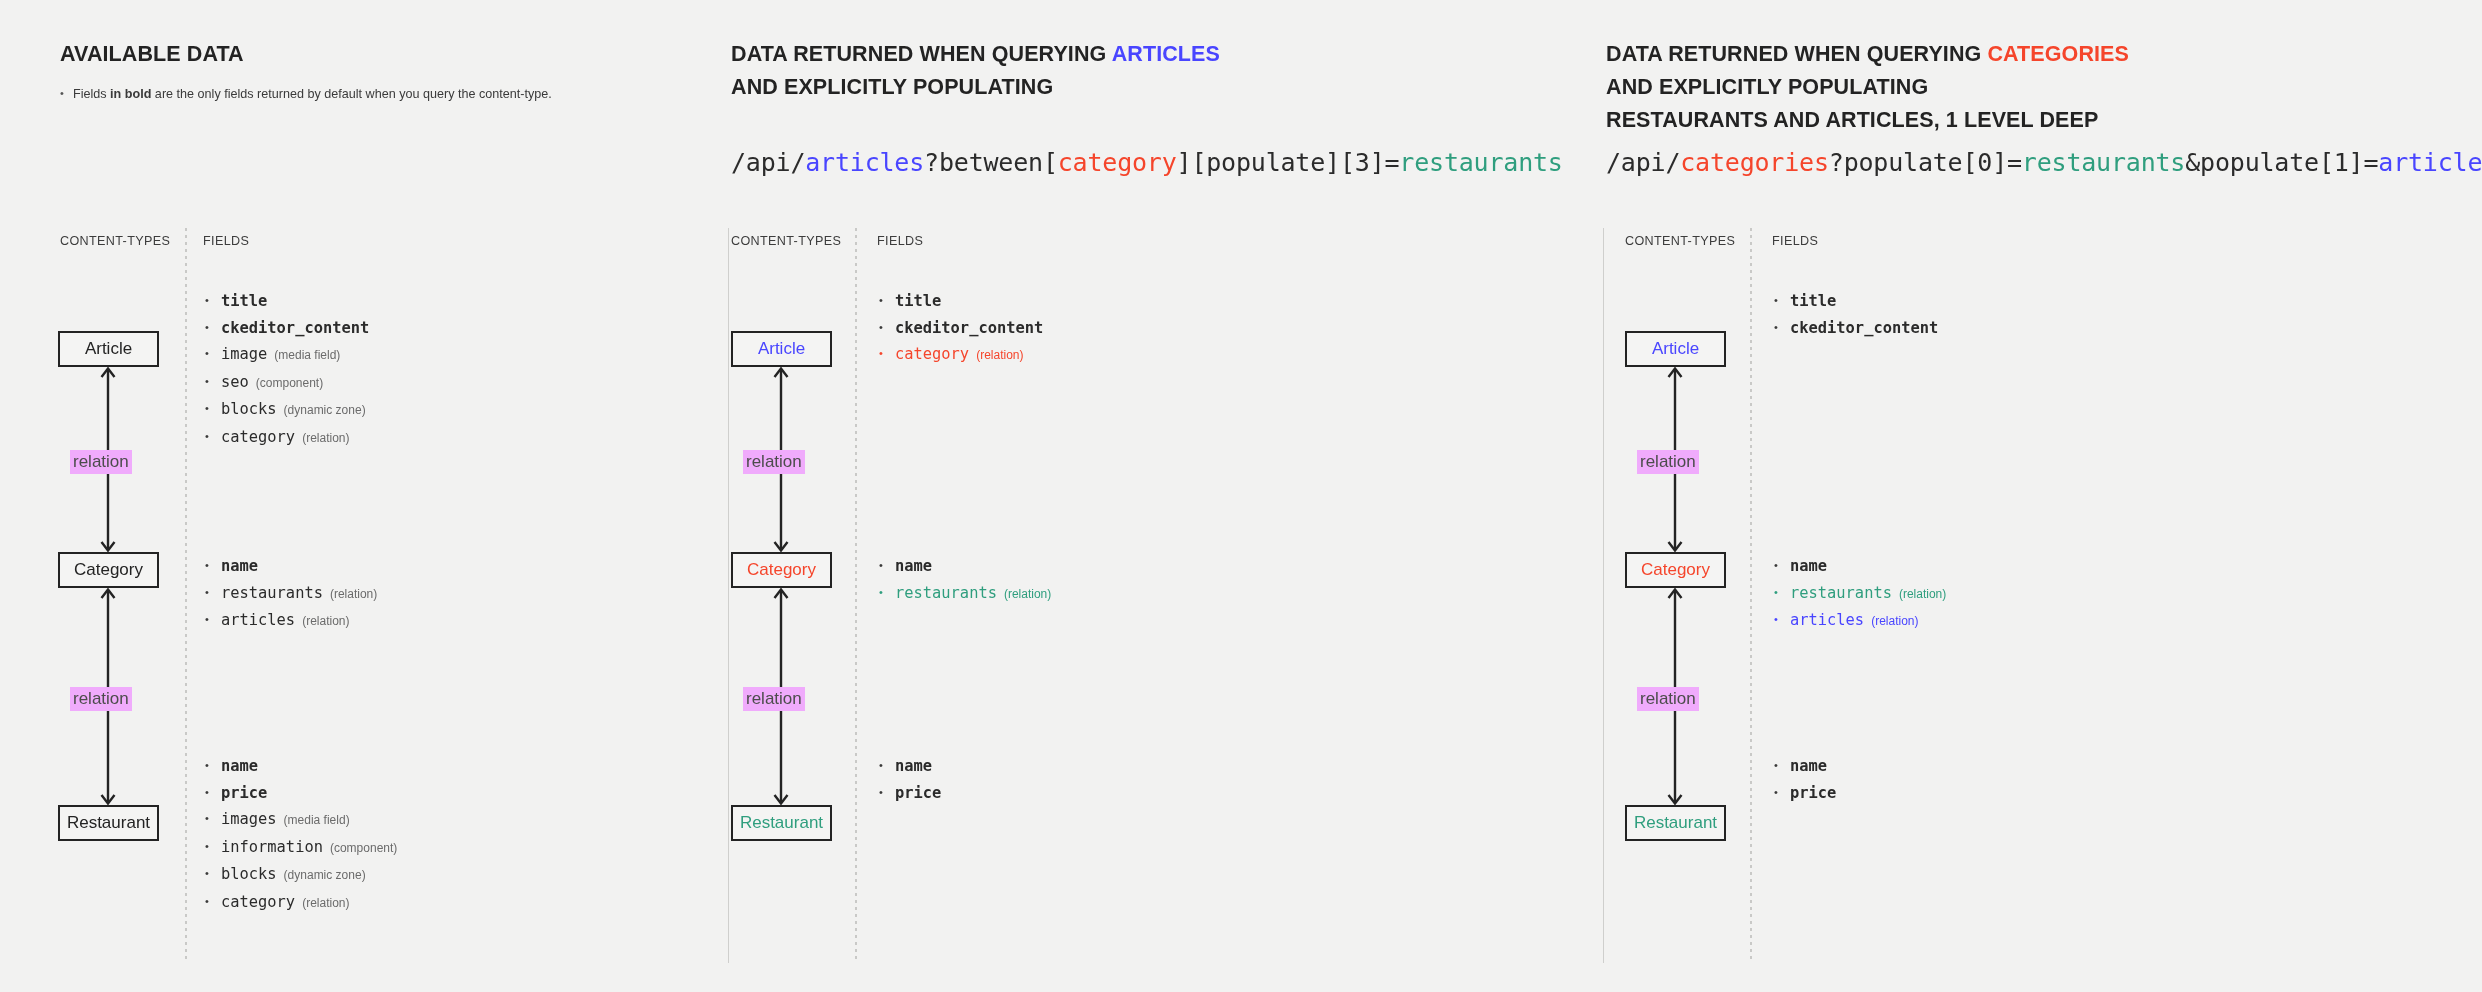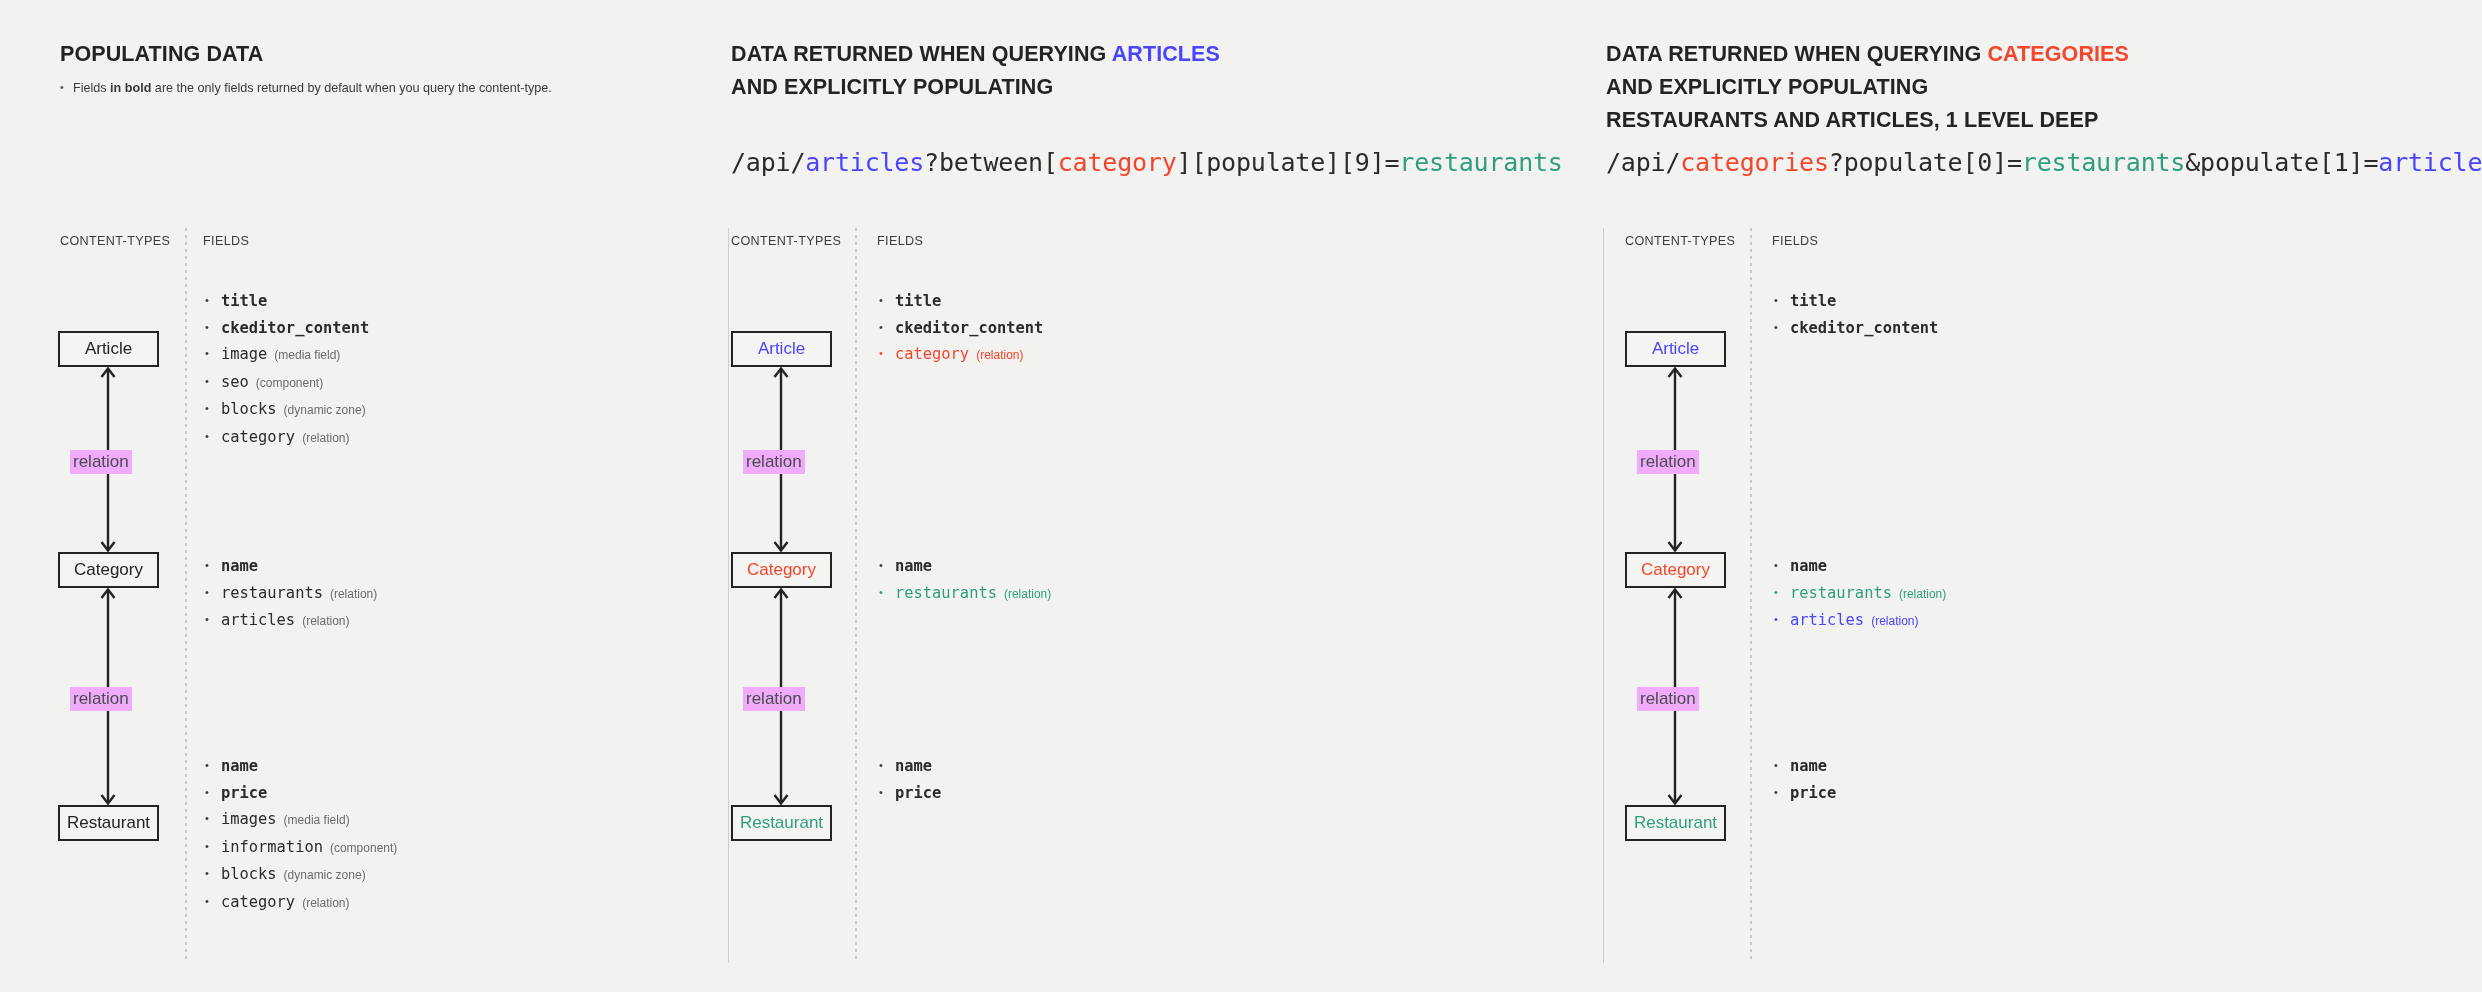--- a/index.html
+++ b/index.html
@@ -144,23 +144,23 @@
 </style>
 </head>
 <body>
 
 <div class="canvas">
   <div class="panel-sep" id="sep-1"></div>
   <div class="panel-sep" id="sep-2"></div>
   <div id="panels-root">
       <div class="panel" id="panel-0" style="left: 0px; width: 728px;">
         <div class="heading" style="left: 60px; top: 38px;">
-          <div><span>POPULATING DATA</span></div>
-        </div>
-        <div class="notes" style="left: 59px; top: 79px;">
+          <div><span>AVAILABLE DATA</span></div>
+        </div>
+        <div class="notes" style="left: 59px; top: 85px;">
           <div class="note">Fields <span class="b">in bold</span> are the only fields returned by default when you query the content-type.</div>
         </div>
         <div class="col-label" style="left: 60px; top: 234px;">CONTENT-TYPES</div>
         <div class="col-label" style="left: 203px; top: 234px;">FIELDS</div>
         <div class="dotted" style="left: 185px;"></div>
         <div class="ct-box " style="left: 58px; top: 331px;">Article</div>
         <div class="arrow" style="left: 98px; top: 367px;">
           <svg width="20" height="185" viewBox="0 0 20 185">
             <line x1="10" y1="2" x2="10" y2="183" stroke="#232323" stroke-width="2.4"></line>
             <polyline points="3.5,10 10,1.5 16.5,10" fill="none" stroke="#232323" stroke-width="2.4"></polyline>
@@ -198,21 +198,21 @@
           <div class="field "><span class="fname">information</span><span class="ftype">(component)</span></div>
           <div class="field "><span class="fname">blocks</span><span class="ftype">(dynamic zone)</span></div>
           <div class="field "><span class="fname">category</span><span class="ftype">(relation)</span></div>
         </div>
       </div>
       <div class="panel" id="panel-1" style="left: 728px; width: 875px;">
         <div class="heading" style="left: 3px; top: 38px;">
           <div><span>DATA RETURNED WHEN QUERYING </span><span class="hl-blue">ARTICLES</span></div>
           <div><span>AND EXPLICITLY POPULATING</span></div>
         </div>
-        <div class="url" style="left: 3px; top: 148px;"><span>/api/</span><span class="c-blue">articles</span><span>?between[</span><span class="c-red">category</span><span>][populate][9]=</span><span class="c-green">restaurants</span></div>
+        <div class="url" style="left: 3px; top: 148px;"><span>/api/</span><span class="c-blue">articles</span><span>?between[</span><span class="c-red">category</span><span>][populate][3]=</span><span class="c-green">restaurants</span></div>
         <div class="col-label" style="left: 3px; top: 234px;">CONTENT-TYPES</div>
         <div class="col-label" style="left: 149px; top: 234px;">FIELDS</div>
         <div class="dotted" style="left: 127px;"></div>
         <div class="ct-box c-blue" style="left: 3px; top: 331px;">Article</div>
         <div class="arrow" style="left: 43px; top: 367px;">
           <svg width="20" height="185" viewBox="0 0 20 185">
             <line x1="10" y1="2" x2="10" y2="183" stroke="#232323" stroke-width="2.4"></line>
             <polyline points="3.5,10 10,1.5 16.5,10" fill="none" stroke="#232323" stroke-width="2.4"></polyline>
             <polyline points="3.5,175 10,183.5 16.5,175" fill="none" stroke="#232323" stroke-width="2.4"></polyline>
           </svg>

